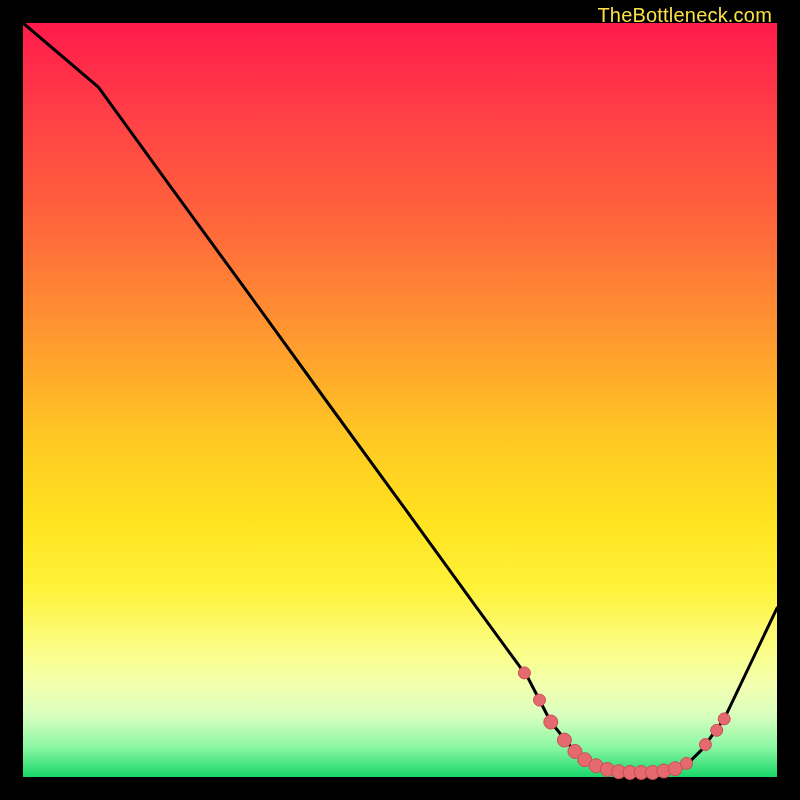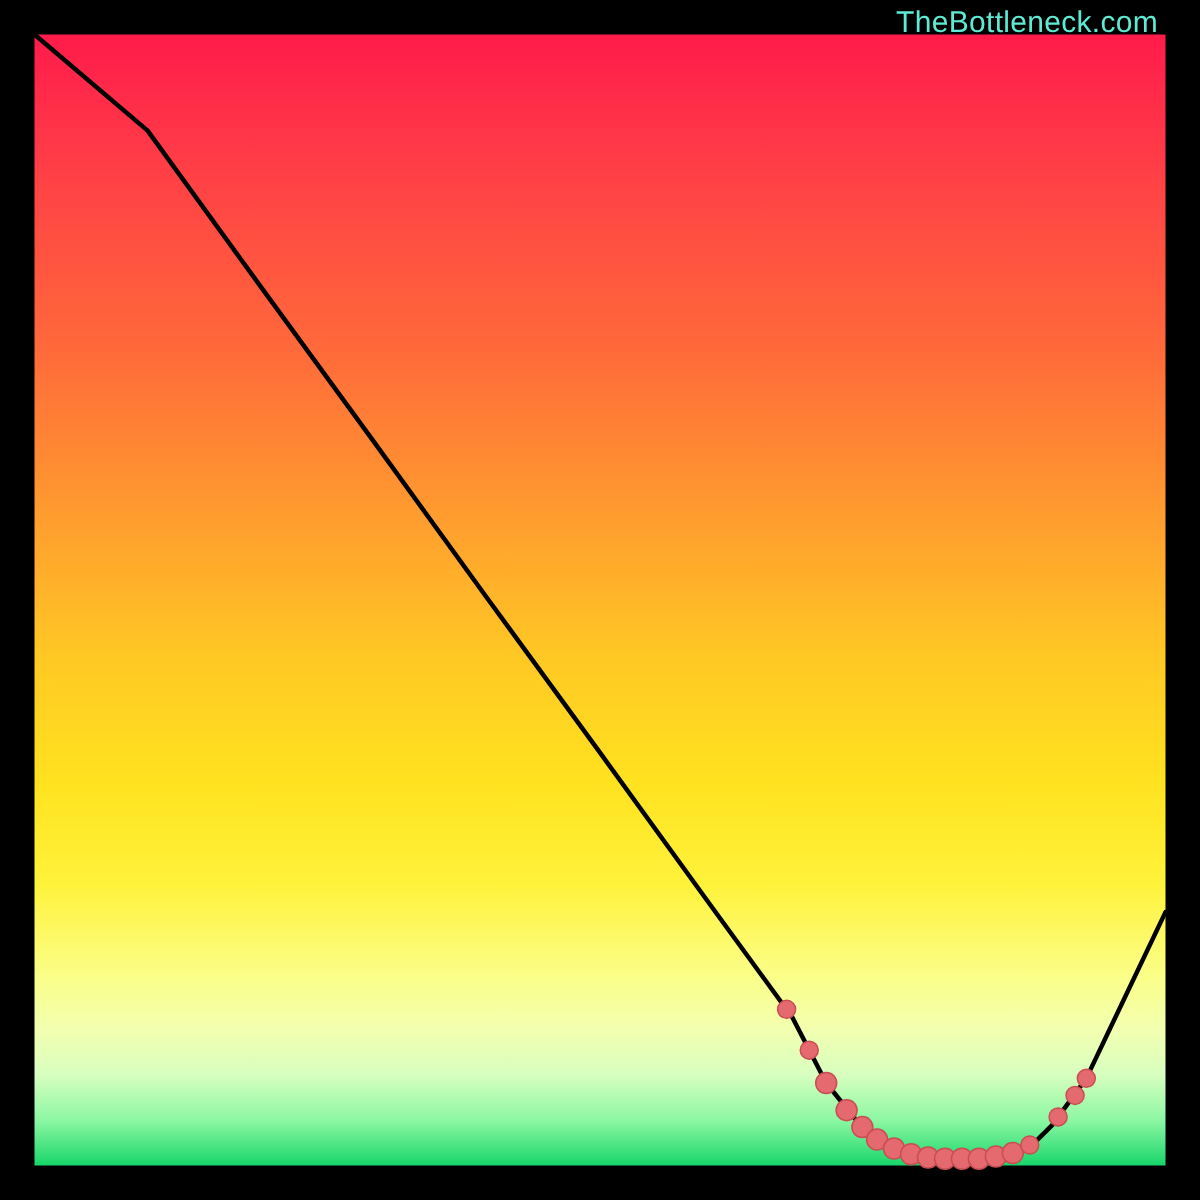--- a/index.html
+++ b/index.html
@@ -37,21 +37,21 @@
       #f2ffb0 88%,
       #d7ffbf 92%,
       #8cf7a3 96%,
       #18d66a 100%
     );
   }
   .watermark {
     position: absolute;
     top: 4px;
     right: 28px;
-    color: #5eead4;
+    color: #fde047;
     font-size: 20px;
     font-weight: 500;
     letter-spacing: 0.2px;
   }
   svg.curve {
     position: absolute;
     left: 0;
     top: 0;
     width: 754px;
     height: 754px;

